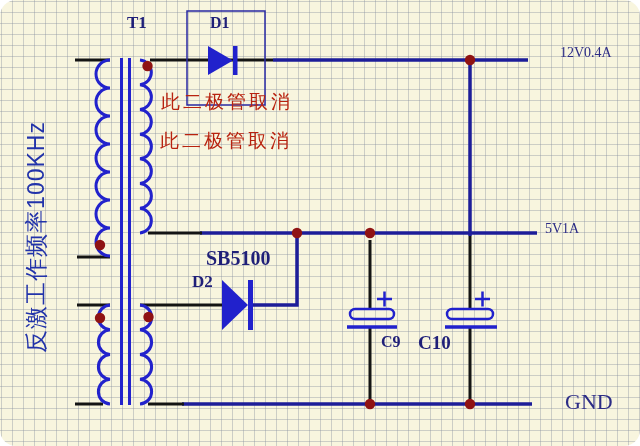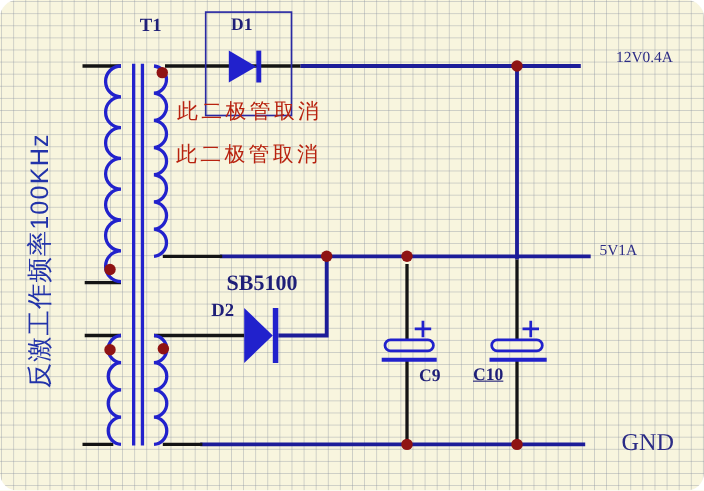--- a/index.html
+++ b/index.html
@@ -23,21 +23,21 @@
   .note{color:#b8220f;font-size:19px;letter-spacing:3px;
         font-family:"Liberation Sans", sans-serif;}
   .side{color:#2233aa;font-size:23px;letter-spacing:1px;
         font-family:"Liberation Sans", sans-serif;
         transform:translate(-50%,-50%) rotate(-90deg);}
   .t1{left:127px;top:14px;font-size:17px;}
   .d1{left:210px;top:15px;font-size:16px;}
   .d2{left:182px;top:273px;font-size:17px;margin-left:10px;}
   .sb{left:206px;top:248px;font-size:20px;}
   .c9{left:381px;top:334px;font-size:16px;}
-  .c10{left:430px;top:333px;font-size:16px;text-decoration:underline;}
+  .c10{left:418px;top:333px;font-size:19px;}
   .ee{left:97px;top:422px;font-size:18px;}
   .v12{left:560px;top:46px;font-size:14px;}
   .v5{left:545px;top:222px;font-size:14px;}
   .gnd{left:541px;top:391px;font-size:22px;margin-left:24px;}
   .n1{left:161px;top:92px;}
   .n2{left:160px;top:131px;}
   .sideWrap{left:36px;top:237px;}
 </style>
 </head>
 <body>

